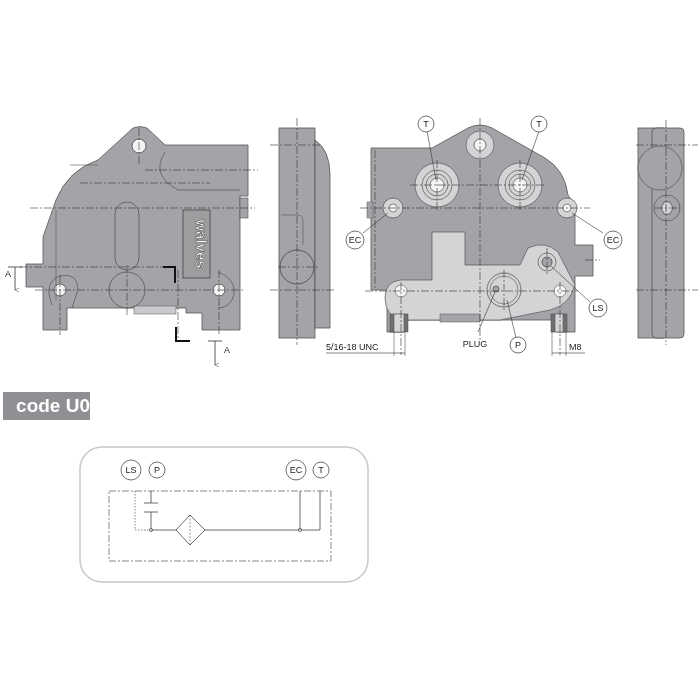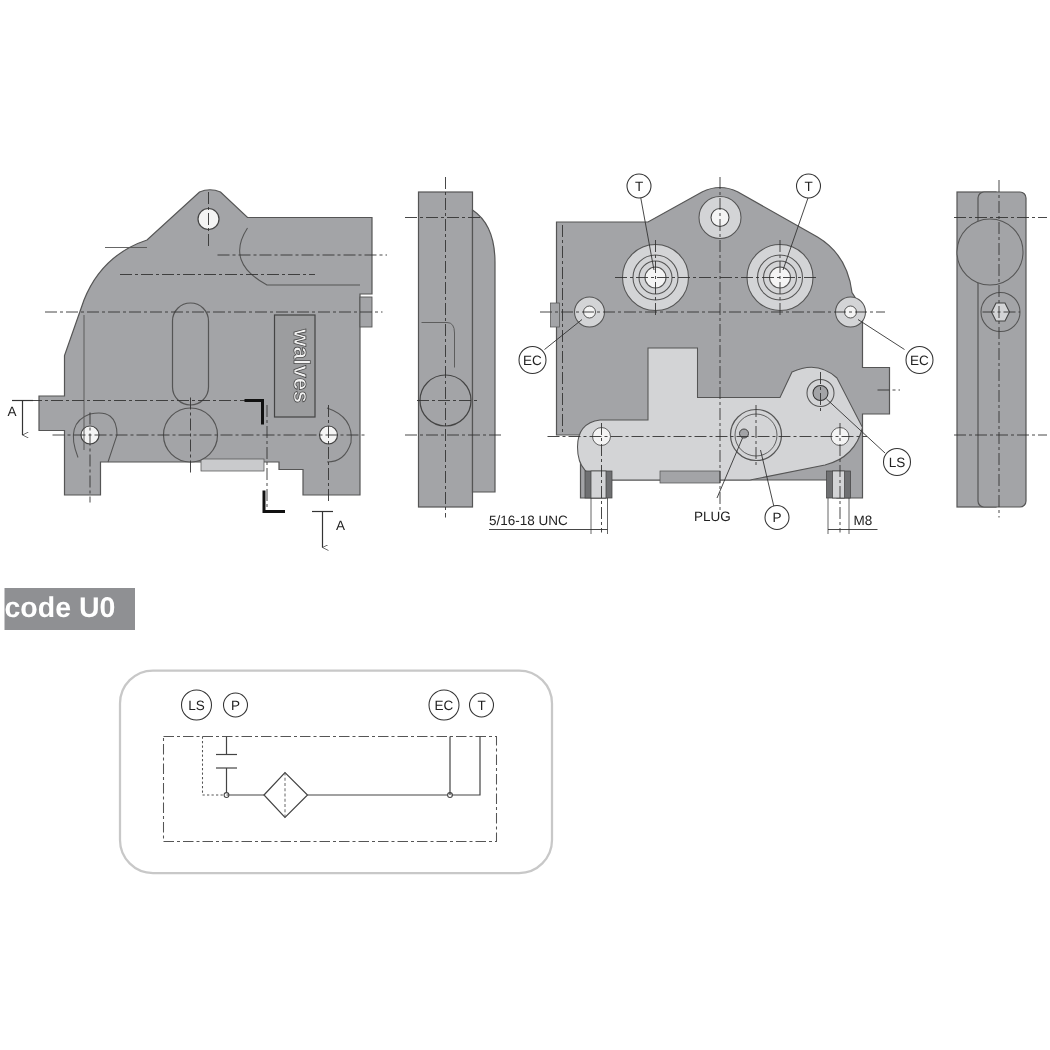--- a/index.html
+++ b/index.html
@@ -1,20 +1,20 @@
 <!DOCTYPE html>
 <html><head>
 <meta charset="utf-8">
 <style>
   html, body { margin:0; padding:0; background:#ffffff; }
   body { width:700px; height:700px; position:relative; overflow:hidden; font-family:"Liberation Sans", sans-serif; }
   svg text { font-family:"Liberation Sans", sans-serif; }
   .layer { position:absolute; left:0; top:0; }
   .code-badge { position:absolute; left:3px; top:392px; width:87px; height:28px; background:#8f9093;
-    color:#ffffff; font-weight:bold; font-size:19px; line-height:28px; text-align:left; font-family:"Liberation Sans", sans-serif; }
+    color:#ffffff; font-weight:bold; font-size:19px; line-height:28px; text-align:right; font-family:"Liberation Sans", sans-serif; }
 </style>
 </head>
 <body>
 
 <svg class="layer" width="700" height="700" viewBox="0 0 700 700">
   <defs>
     <marker id="arrowDown" viewBox="0 0 10 10" refX="5" refY="10" markerWidth="5" markerHeight="8" orient="auto">
       <path d="M0,0 L5,10 L10,0" fill="none" stroke="#333" stroke-width="1.2"></path>
     </marker>
   </defs>

